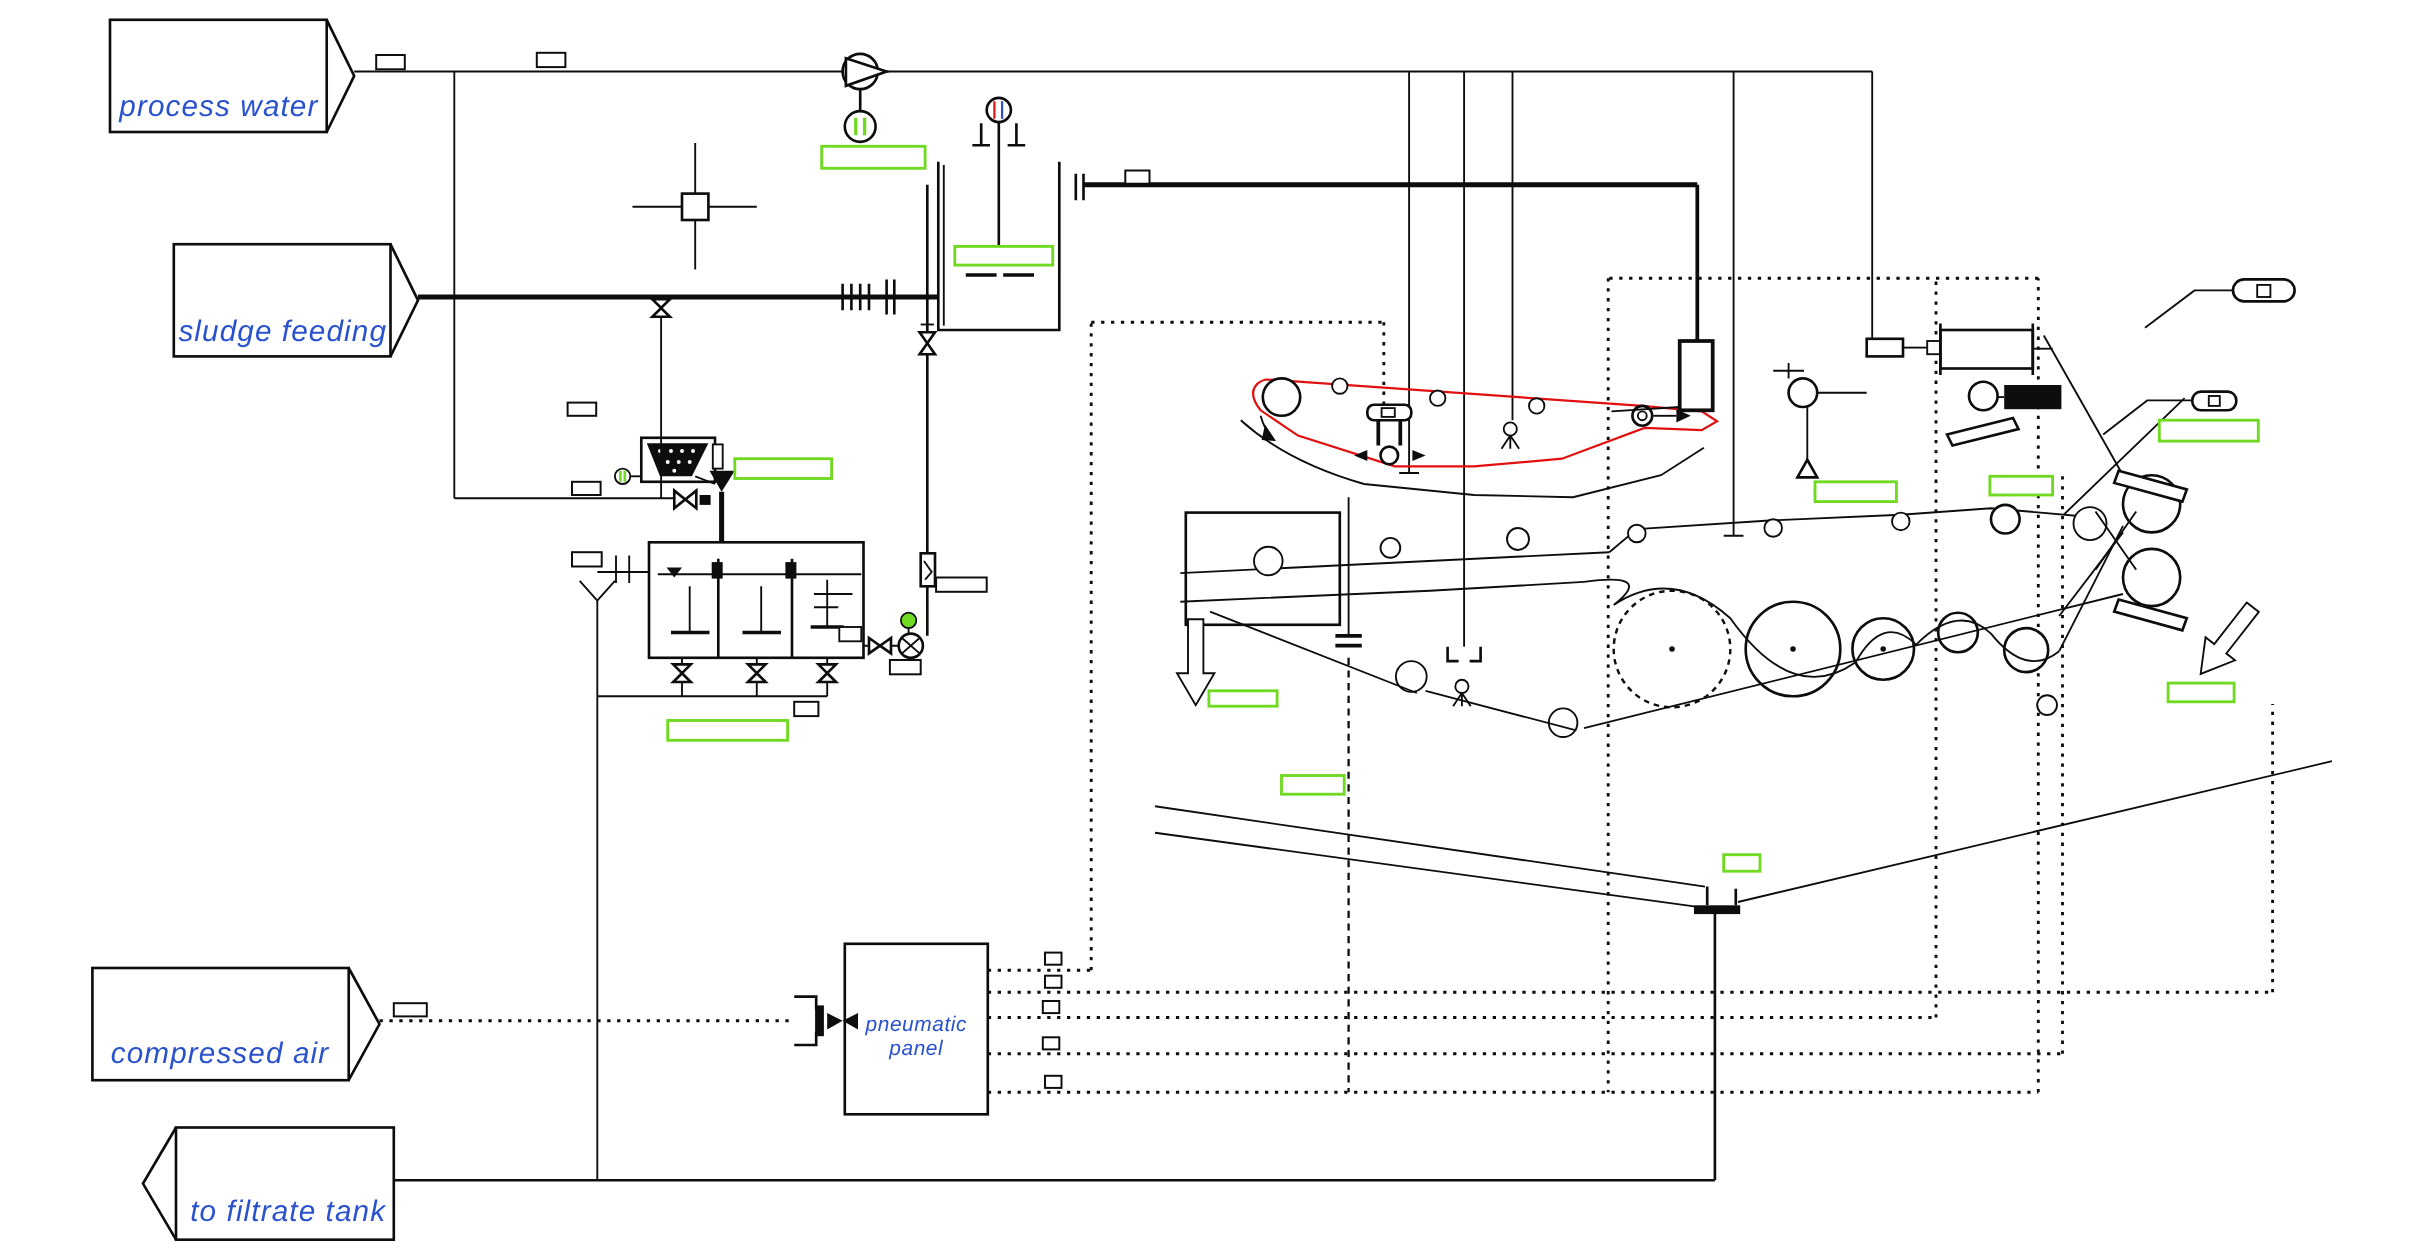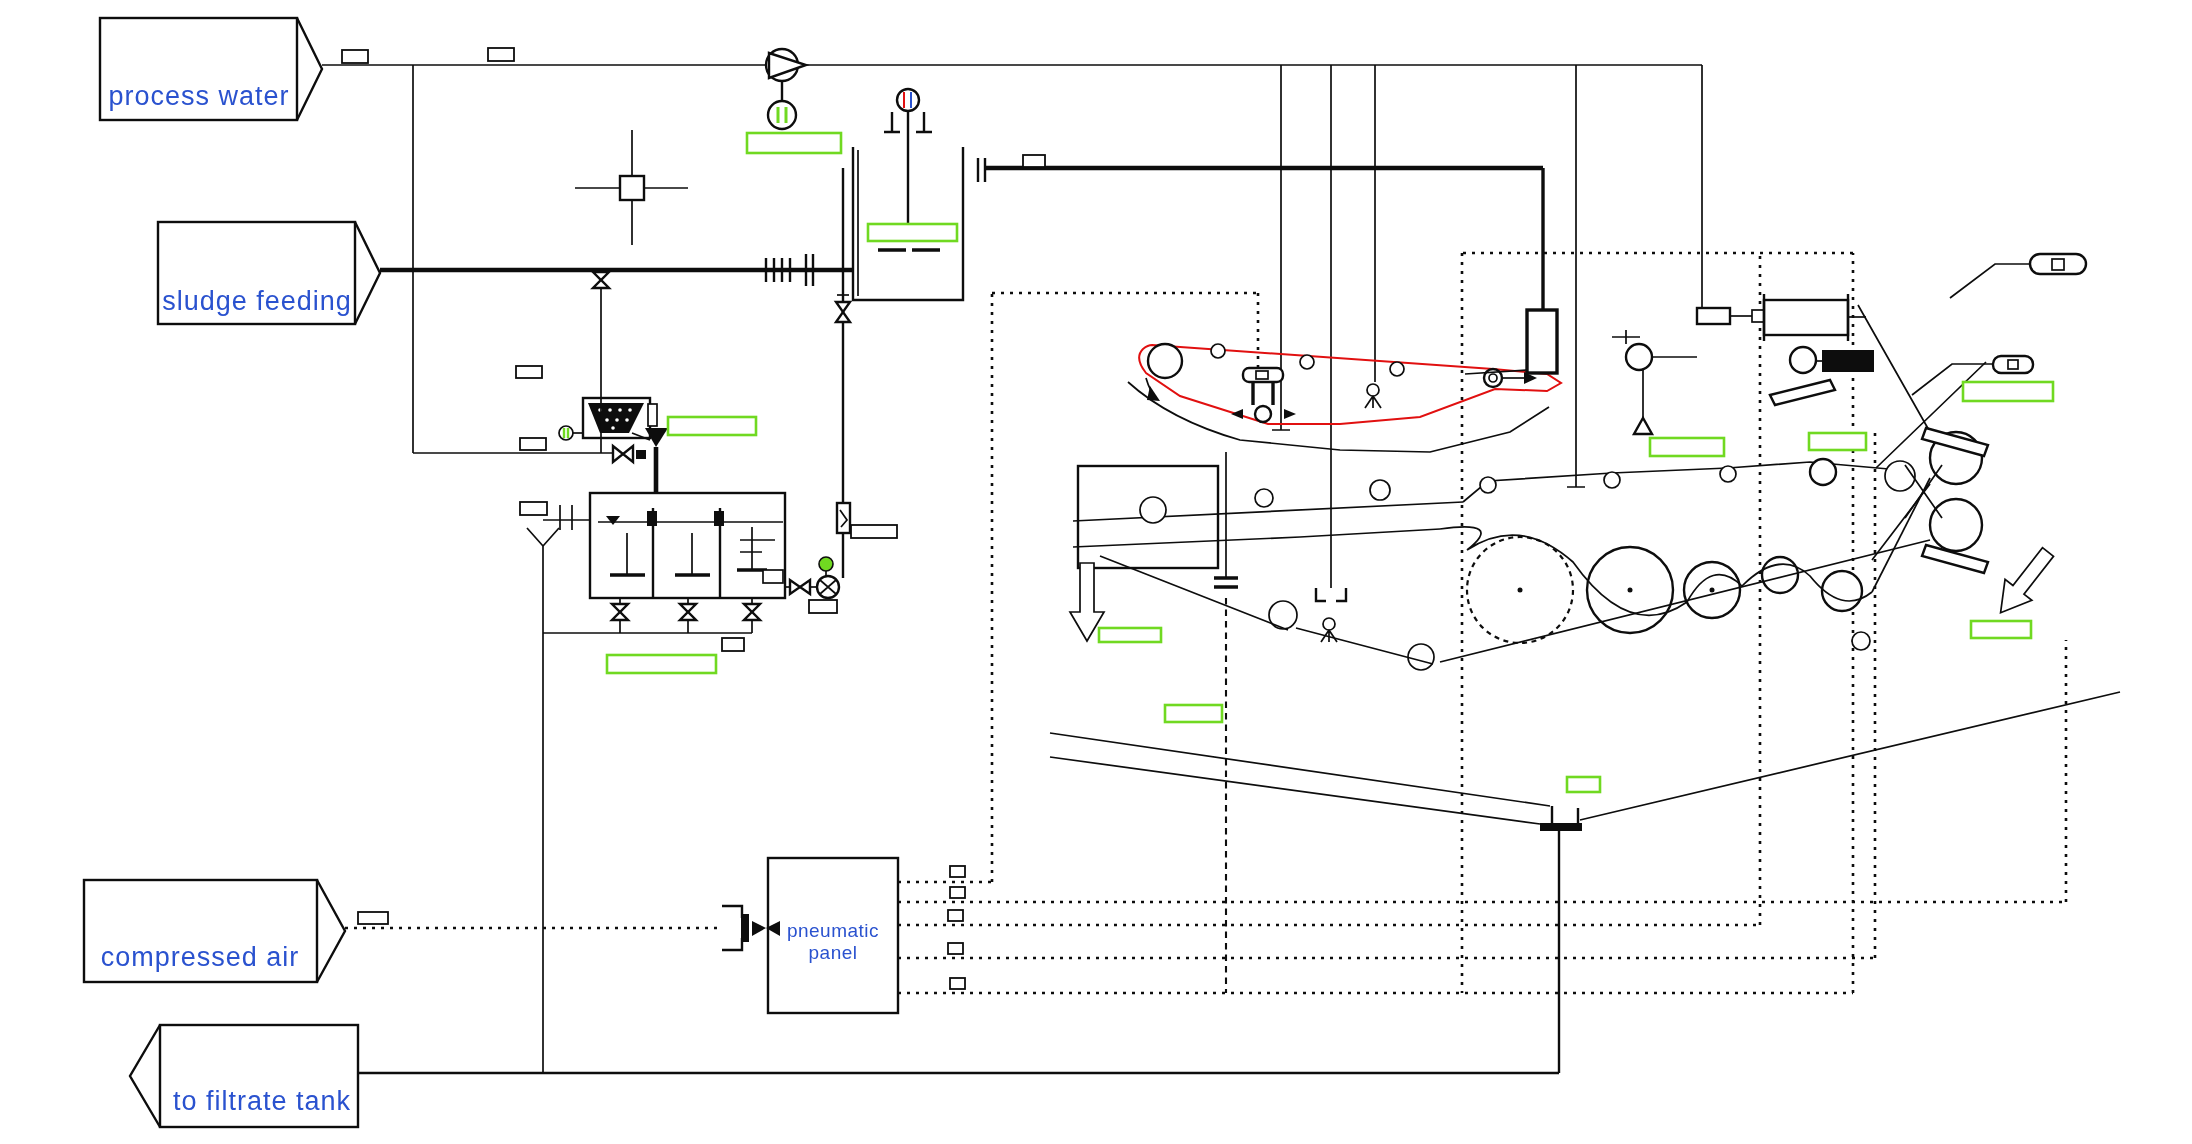--- a/index.html
+++ b/index.html
@@ -1,16 +1,16 @@
 <!DOCTYPE html>
 <html style="--c-line: #0d0d0d; --c-green: #70d921; --c-red: #e11010; --c-blue: #2a52cf; --c-bg: #ffffff;"><head>
 <meta charset="utf-8">
 <style>
   html,body{margin:0;padding:0;background:#fff;}
-  .canvas{width:1934px;height:1144px;position:relative;background:var(--c-bg,#fff);}
+  .canvas{width:1934px;height:1144px;position:relative;background:var(--c-bg,#fff);font-style:italic;}
   svg{display:block;}
   .s1{stroke:var(--c-line);stroke-width:1.7;fill:none;}
   .s2{stroke:var(--c-line);stroke-width:2.4;fill:none;}
   .s3{stroke:var(--c-line);stroke-width:3.4;fill:none;}
   .s4{stroke:var(--c-line);stroke-width:4.6;fill:none;}
   .wht{fill:#fff;}
   .blk{fill:var(--c-line);stroke:none;}
   .dot{stroke:var(--c-line);stroke-width:2.6;stroke-dasharray:3 6;fill:none;}
   .dsh{stroke:var(--c-line);stroke-width:2.1;stroke-dasharray:6.5 5;fill:none;}
   .drm{stroke:var(--c-line);stroke-width:2.2;stroke-dasharray:5 4.5;fill:none;}

